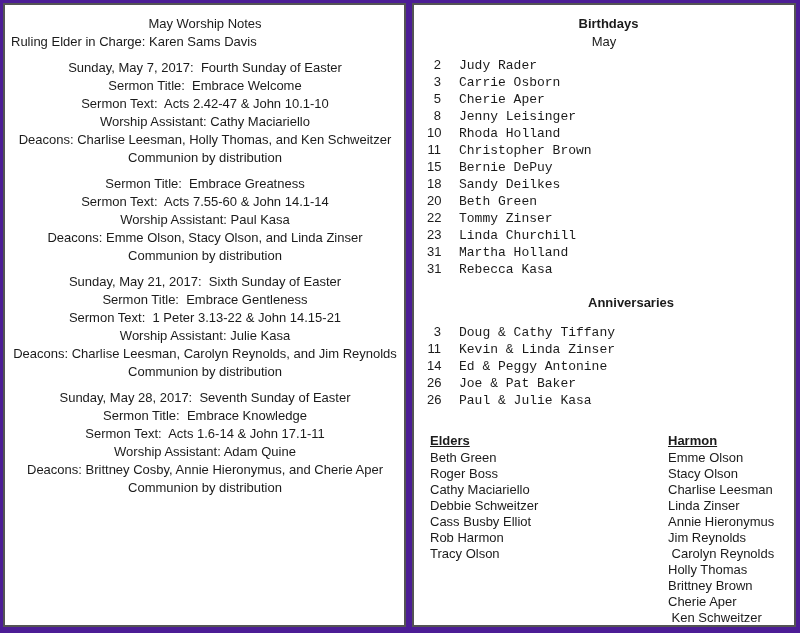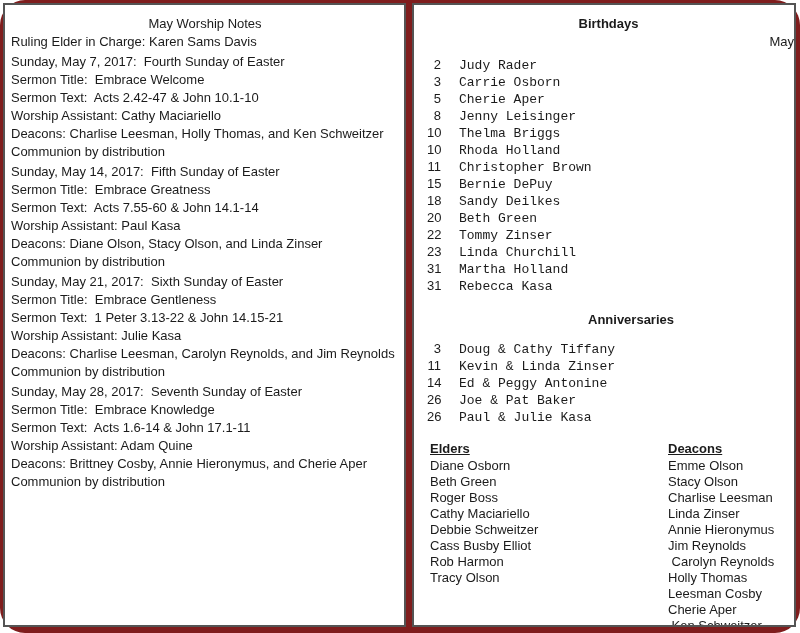--- a/index.html
+++ b/index.html
@@ -2,21 +2,21 @@
 <html><head>
 <meta charset="utf-8">
 <style>
   * { margin: 0; padding: 0; box-sizing: border-box; }
   html, body {
     width: 800px; height: 633px;
     background: #ffffff;
     font-family: "Liberation Sans", sans-serif;
     color: #1b1b1b;
   }
-  .page { position: relative; width: 800px; height: 633px; background: #7f1d1d; border-radius: 25px; }
+  .page { position: relative; width: 800px; height: 633px; background: #4c1d95; }
 
   .panel {
     position: absolute;
     top: 3px;
     height: 624px;
     border: 2px solid #545454;
     background: #fff;
     overflow: hidden;
   }
   .panel-left  { left: 3px;   width: 403px; padding: 10px 5px 0 6px; }
@@ -27,32 +27,32 @@
     text-align: center;
     font-size: 13px;
     line-height: 18px;
     white-space: pre;
   }
   .wn-line {
     font-size: 13px;
     line-height: 18px;
     white-space: pre;
   }
-  .service { margin-top: 2px; }
+  .service { margin-top: 8px; text-align: center; }
 
   
   .rp-heading {
     font-weight: bold;
     text-align: center;
     font-size: 13px;
     line-height: 18px;
     margin-left: 9px;
   }
   .rp-subheading {
-    text-align: right;
+    text-align: center;
     font-size: 13px;
     line-height: 18px;
   }
   .anniv-heading {
     font-weight: bold;
     text-align: center;
     font-size: 13px;
     line-height: 18px;
     margin: 16px 0 0 54px; 
   }
@@ -71,20 +71,21 @@
     margin-top: 14px;
     padding-left: 16px;
   }
   .off-col { width: 238px; }
   .off-col.deacons { width: 120px; }
   .col-title {
     font-weight: bold;
     text-decoration: underline;
     font-size: 13px;
     line-height: 18px;
+    margin-top: 9px;
   }
   .name-line {
     font-size: 13px;
     line-height: 16px;
     white-space: pre;
   }
 </style>
 </head>
 <body>
 
@@ -97,25 +98,24 @@
       <div class="service">
         <div class="wn-line">Sunday, May 7, 2017:  Fourth Sunday of Easter</div>
         <div class="wn-line">Sermon Title:  Embrace Welcome</div>
         <div class="wn-line">Sermon Text:  Acts 2.42-47 &amp; John 10.1-10</div>
         <div class="wn-line">Worship Assistant: Cathy Maciariello</div>
         <div class="wn-line">Deacons: Charlise Leesman, Holly Thomas, and Ken Schweitzer</div>
         <div class="wn-line">Communion by distribution</div>
       </div>
 
       <div class="service">
-        <div class="wn-line">Sunday, May 14, 2017:  Fifth Sunday of Easter</div>
         <div class="wn-line">Sermon Title:  Embrace Greatness</div>
         <div class="wn-line">Sermon Text:  Acts 7.55-60 &amp; John 14.1-14</div>
         <div class="wn-line">Worship Assistant: Paul Kasa</div>
-        <div class="wn-line">Deacons: Diane Olson, Stacy Olson, and Linda Zinser</div>
+        <div class="wn-line">Deacons: Emme Olson, Stacy Olson, and Linda Zinser</div>
         <div class="wn-line">Communion by distribution</div>
       </div>
 
       <div class="service">
         <div class="wn-line">Sunday, May 21, 2017:  Sixth Sunday of Easter</div>
         <div class="wn-line">Sermon Title:  Embrace Gentleness</div>
         <div class="wn-line">Sermon Text:  1 Peter 3.13-22 &amp; John 14.15-21</div>
         <div class="wn-line">Worship Assistant: Julie Kasa</div>
         <div class="wn-line">Deacons: Charlise Leesman, Carolyn Reynolds, and Jim Reynolds</div>
         <div class="wn-line">Communion by distribution</div>
@@ -148,23 +148,20 @@
         </div>
 
         <div class="num-row">
           <span class="num">5</span><span class="nm">Cherie Aper</span>
         </div>
 
         <div class="num-row">
           <span class="num">8</span><span class="nm">Jenny Leisinger</span>
         </div>
 
-        <div class="num-row">
-          <span class="num">10</span><span class="nm">Thelma Briggs</span>
-        </div>
 
         <div class="num-row">
           <span class="num">10</span><span class="nm">Rhoda Holland</span>
         </div>
 
         <div class="num-row">
           <span class="num">11</span><span class="nm">Christopher Brown</span>
         </div>
 
         <div class="num-row">
@@ -220,58 +217,57 @@
         <div class="num-row">
           <span class="num">26</span><span class="nm">Paul &amp; Julie Kasa</span>
         </div>
 
     </div>
 
     <div class="officers">
       <div class="off-col elders">
         <div class="col-title">Elders</div>
 
-          <div class="name-line">Diane Osborn</div>
 
           <div class="name-line">Beth Green</div>
 
           <div class="name-line">Roger Boss</div>
 
           <div class="name-line">Cathy Maciariello</div>
 
           <div class="name-line">Debbie Schweitzer</div>
 
 
           <div class="name-line">Cass Busby Elliot</div>
 
           <div class="name-line">Rob Harmon</div>
 
           <div class="name-line">Tracy Olson</div>
 
       </div>
       <div class="off-col deacons">
-        <div class="col-title">Deacons</div>
+        <div class="col-title">Harmon</div>
 
           <div class="name-line">Emme Olson</div>
 
           <div class="name-line">Stacy Olson</div>
 
           <div class="name-line">Charlise Leesman</div>
 
           <div class="name-line">Linda Zinser</div>
 
           <div class="name-line">Annie Hieronymus</div>
 
           <div class="name-line">Jim Reynolds</div>
 
           <div class="name-line"> Carolyn Reynolds</div>
 
           <div class="name-line">Holly Thomas</div>
 
-          <div class="name-line">Leesman Cosby</div>
+          <div class="name-line">Brittney Brown</div>
 
           <div class="name-line">Cherie Aper</div>
 
           <div class="name-line"> Ken Schweitzer</div>
 
       </div>
     </div>
 
   </section>
 </div>

